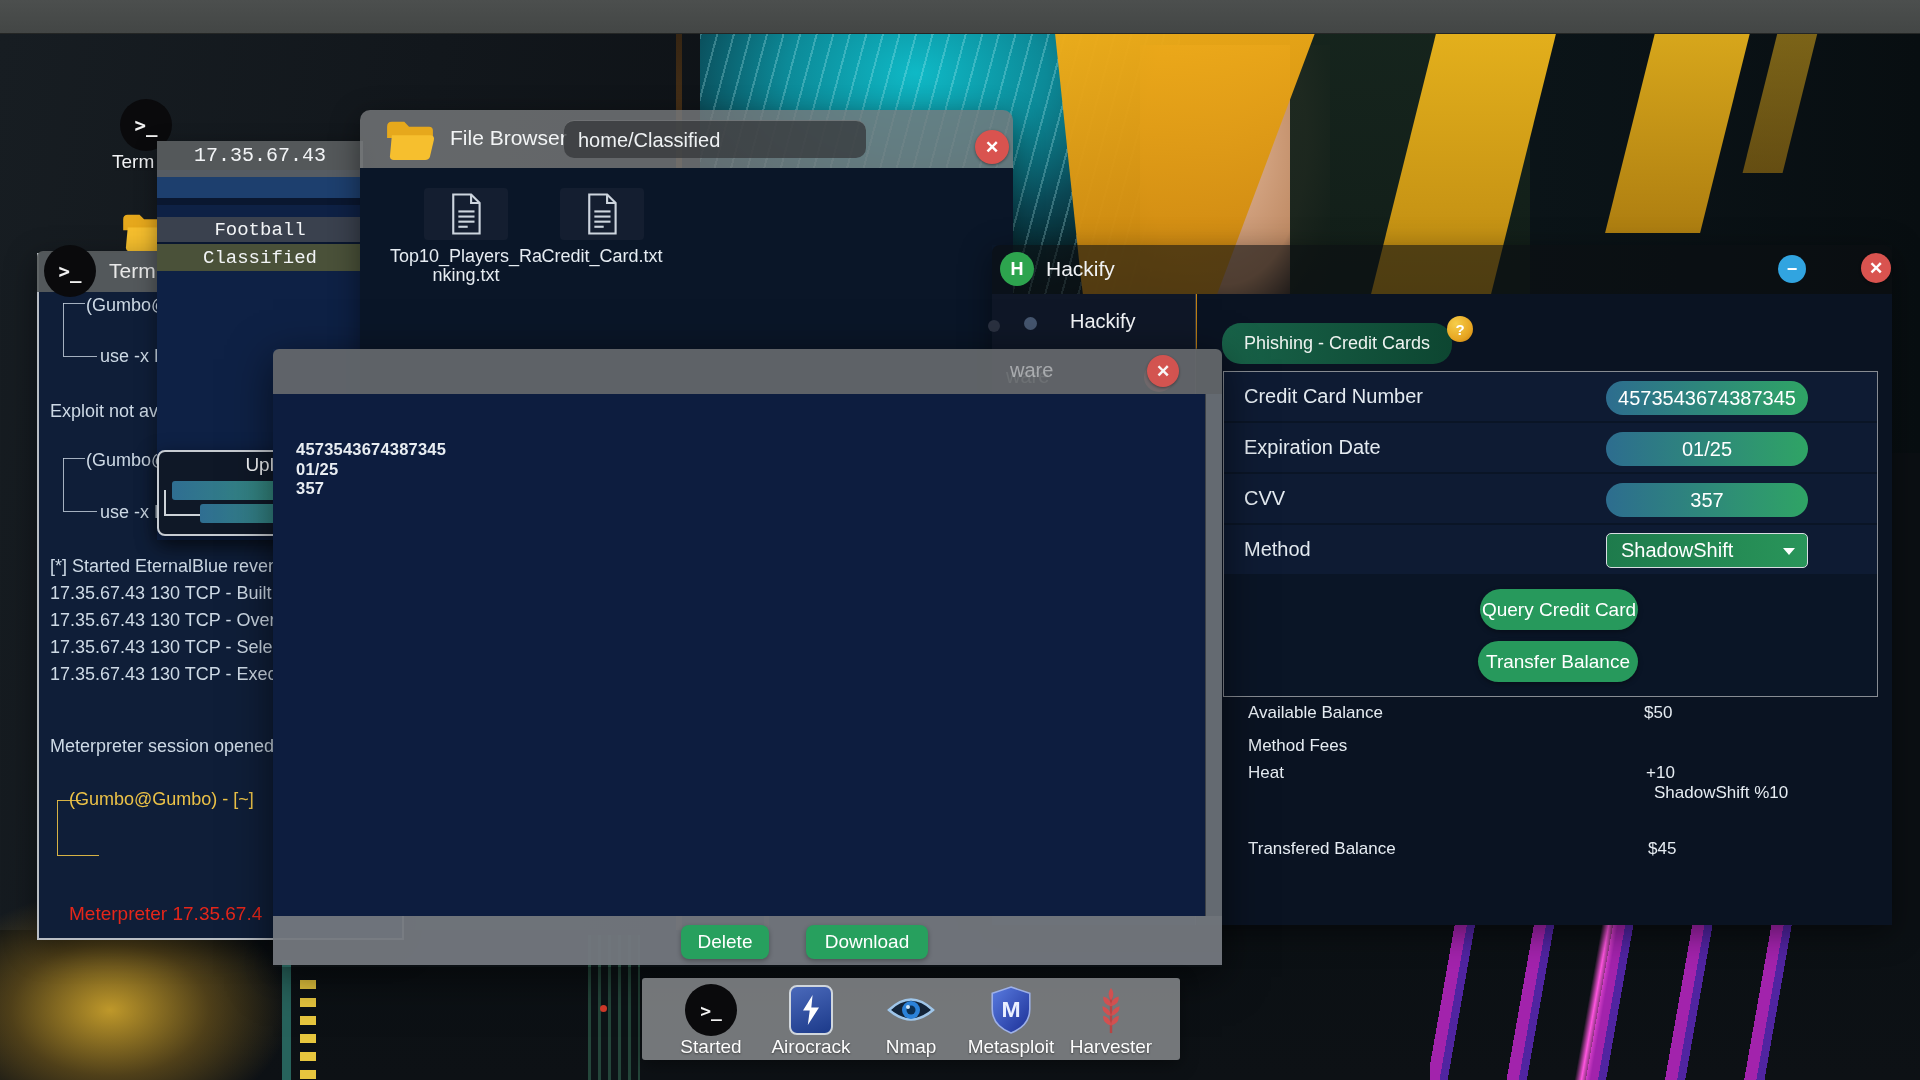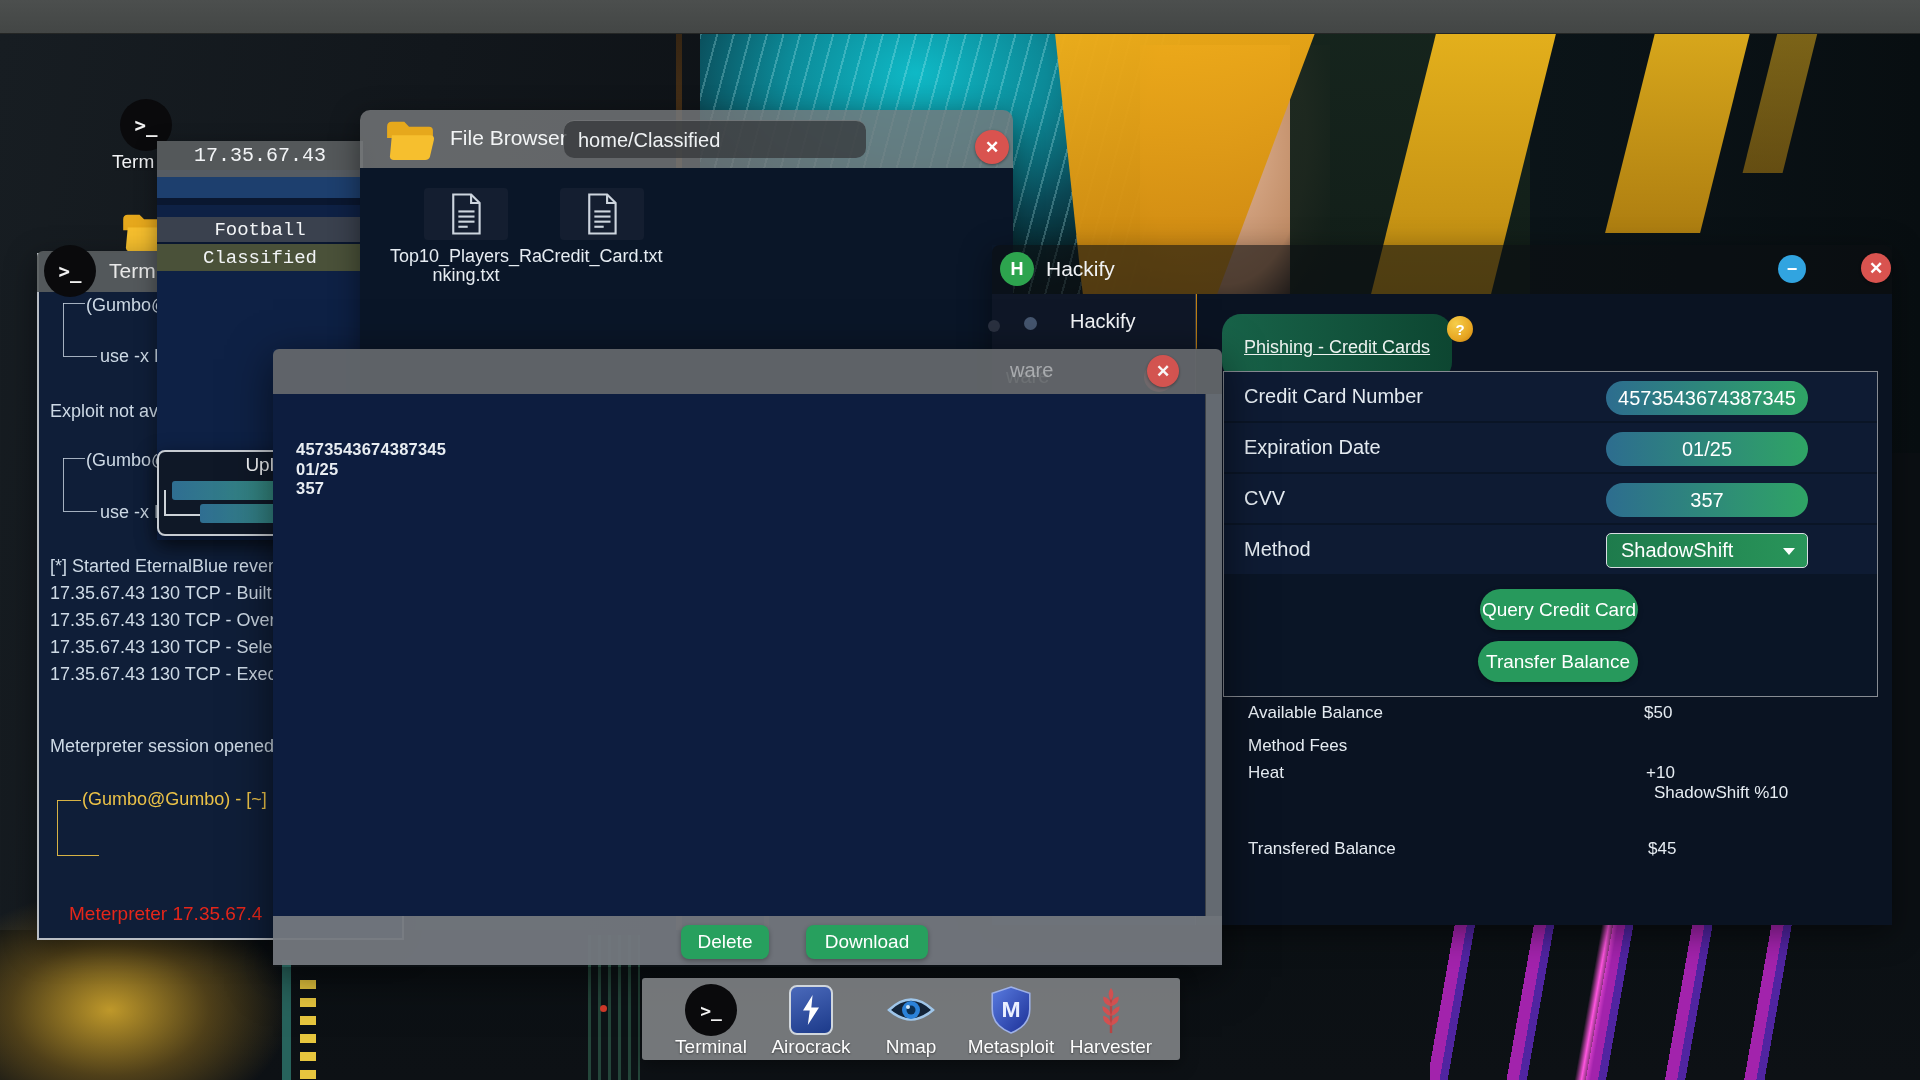--- a/index.html
+++ b/index.html
@@ -62,22 +62,22 @@
   .fb-body{left:0;top:58px;width:653px;height:302px;background:#0a1628;}
   .fb-path{left:204px;top:10px;width:302px;height:38px;background:rgba(52,55,57,.75);border-radius:10px;
     border-top:1px solid rgba(255,255,255,.25);color:#eef1f3;font-size:20px;line-height:38px;padding-left:14px;box-sizing:border-box;}
   .file-tile{width:84px;height:52px;background:#141e30;border-radius:4px;display:flex;align-items:center;justify-content:center;}
   .file-label{width:156px;text-align:center;color:#e6ecf2;font-size:18px;line-height:19px;}
   
   .hk{left:992px;top:245px;width:900px;height:680px;}
   .hk-titlebar{left:0;top:0;width:900px;height:49px;background:rgba(12,14,18,.62);border-radius:8px 8px 0 0;}
   .hk-sidebar{left:0;top:49px;width:204px;height:631px;background:#0f1727;border-right:1px solid #323846;box-sizing:border-box;}
   .hk-main{left:205px;top:49px;width:695px;height:631px;background:#0a1322;}
-  .hk-pill{left:25px;top:20px;height:37px;padding:15px 22px;border-radius:19px;display:flex;align-items:center;
-    background:linear-gradient(90deg,#186349,#0d4631);color:#eef3f0;font-size:18px;text-decoration:underline;}
+  .hk-pill{left:25px;top:29px;height:37px;padding:2px 22px;border-radius:19px;display:flex;align-items:center;
+    background:linear-gradient(90deg,#186349,#0d4631);color:#eef3f0;font-size:18px;}
   .hk-badge{left:250px;top:22px;width:26px;height:26px;border-radius:50%;
     background:radial-gradient(circle at 35% 30%,#f6ce4a,#e8a723 60%,#c97f10);color:#fff;font-weight:bold;font-size:15px;
     display:flex;align-items:center;justify-content:center;}
   .hk-panel{left:26px;top:77px;width:655px;height:326px;border:1px solid #878c93;background:#0a1526;box-sizing:border-box;}
   .hk-row{position:relative;height:49px;background:#0e1b33;margin-bottom:2px;}
   .hk-row-label{position:absolute;left:20px;top:0;line-height:49px;color:#e3eaf0;font-size:20px;}
   .hk-input{position:absolute;right:69px;top:9px;width:202px;height:34px;border-radius:17px;
     background:linear-gradient(90deg,#2d6d8f,#2fa465);color:#fff;font-size:20px;
     display:flex;align-items:center;justify-content:center;white-space:nowrap;}
   .hk-drop{position:absolute;right:69px;top:8px;width:202px;height:35px;border-radius:5px;border:1px solid #d8dde2;
@@ -168,21 +168,21 @@
     <div class="abs term-text" style="left:11px;top:303px;">[*] Started EternalBlue revers</div>
     <div class="abs term-text" style="left:11px;top:330px;">17.35.67.43 130 TCP  - Built</div>
     <div class="abs term-text" style="left:11px;top:357px;">17.35.67.43 130 TCP  - Overv</div>
     <div class="abs term-text" style="left:11px;top:384px;">17.35.67.43 130 TCP  - Selec</div>
     <div class="abs term-text" style="left:11px;top:411px;">17.35.67.43 130 TCP  - Execu</div>
     <div class="abs term-text" style="left:11px;top:483px;">Meterpreter session opened (</div>
 
     <div class="abs tree-line-y" style="left:18px;top:547px;width:24px;height:1px;"></div>
     <div class="abs tree-line-y" style="left:18px;top:547px;width:1px;height:55px;"></div>
     <div class="abs tree-line-y" style="left:18px;top:602px;width:42px;height:1px;"></div>
-    <div class="abs term-text" style="left:43px;top:536px;color:#ecc247;text-align:center;">(Gumbo@Gumbo) - [~]</div>
+    <div class="abs term-text" style="left:30px;top:536px;color:#ecc247;text-align:center;">(Gumbo@Gumbo) - [~]</div>
     <div class="abs term-text" style="left:30px;top:650px;color:#e5261a;font-size:19px;">Meterpreter 17.35.67.4</div>
   </div>
 
   <div class="abs rpanel">
     <div class="rp-row" style="height:29px;background:#54585a;font-size:20px;">17.35.67.43</div>
     <div style="height:7px;background:#565c63;"></div>
     <div class="rp-row" style="height:21px;background:#1d3f6e;"></div>
     <div style="height:7px;background:#0a1730;"></div>
     <div class="rp-row" style="height:25px;background:#3a414e;margin-top:12px;">Football</div>
     <div style="height:2px;background:#0a1730;"></div>
@@ -328,21 +328,21 @@
     </div>
   </div>
 
   <div class="abs taskbar">
     <div class="tb-item">
       <div class="tb-icon">
           <div class="term-circle" style="width:52px;height:52px;font-size:18px;">
             <span>&gt;_</span>
           </div>
         </div>
-      <div class="tb-label">Terminal</div>
+      <div class="tb-label">Started</div>
     </div>
     <div class="tb-item">
       <div class="tb-icon">
           <div style="width:40px;height:46px;border-radius:8px;border:2px solid #d0d6dc;
            background:linear-gradient(160deg,#4a69ba,#1c3a8a);display:flex;align-items:center;justify-content:center;">
             <div class="bolt"></div>
           </div>
         </div>
       <div class="tb-label">Airocrack</div>
     </div>

